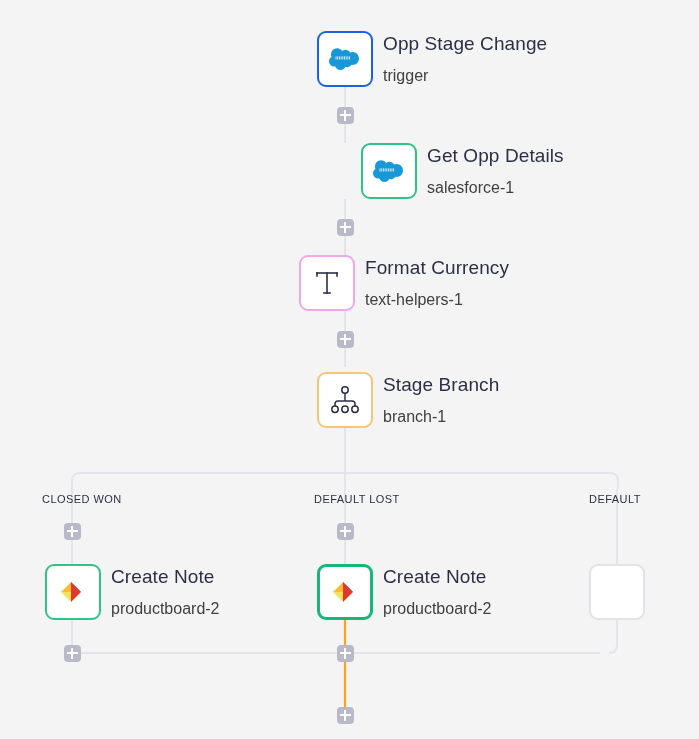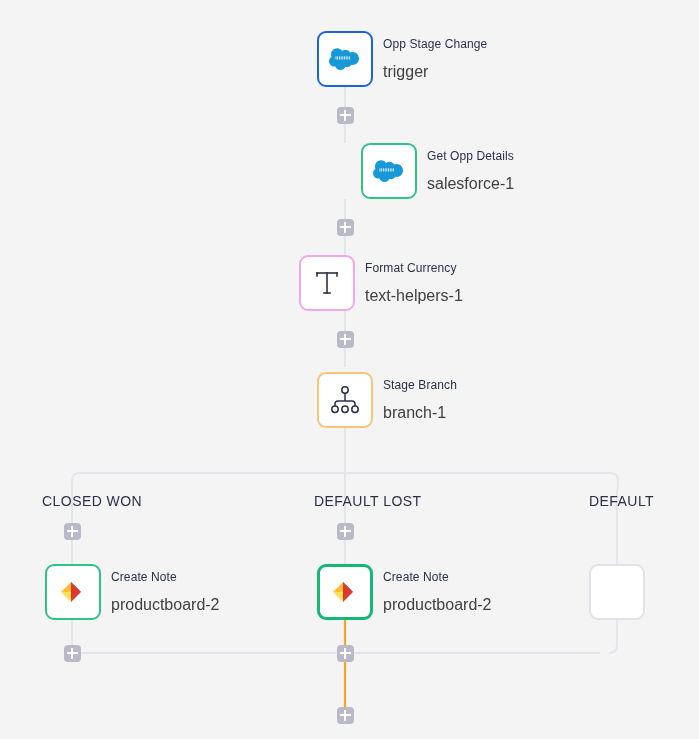--- a/index.html
+++ b/index.html
@@ -45,36 +45,36 @@
   }
   .node-box.blue    { border-color: #1b63e3; }
   .node-box.green   { border-color: #2fc486; }
   .node-box.green-sel { border-color: #16b877; border-width: 3px; }
   .node-box.pink    { border-color: #f0a8e8; }
   .node-box.amber   { border-color: #f5c678; }
   .node-box.empty   { border-color: #e2e2e8; border-width: 2px; }
 
   .node-label { display: flex; flex-direction: column; line-height: 1.2; }
   .node-title {
-    font-size: 12px;
+    font-size: 19px;
     color: #2b3047;
     letter-spacing: .1px;
     white-space: nowrap;
   }
   .node-sub {
     font-size: 16px;
     color: #404040;
     margin-top: 10px;
     white-space: nowrap;
   }
 
   
   .branch-label {
     position: absolute;
-    font-size: 14px;
+    font-size: 11px;
     letter-spacing: .45px;
     color: #2b3047;
     white-space: nowrap;
   }
 
   
   .plus {
     position: absolute;
     width: 17px; height: 17px;
     background: #b9b9c9;

